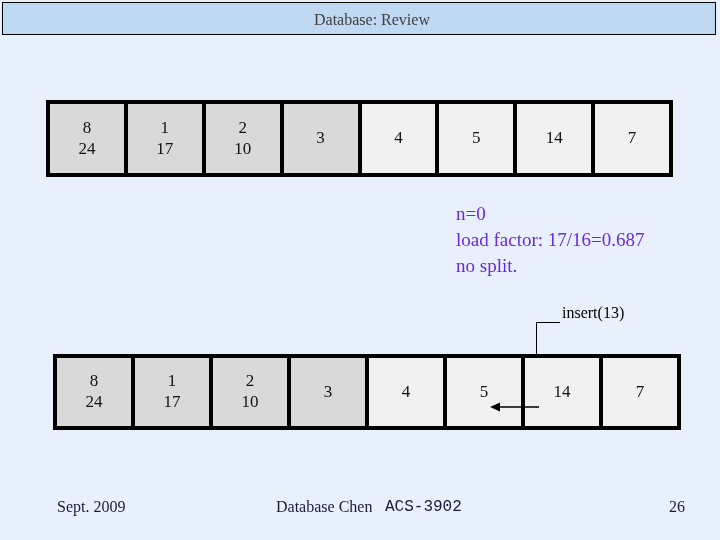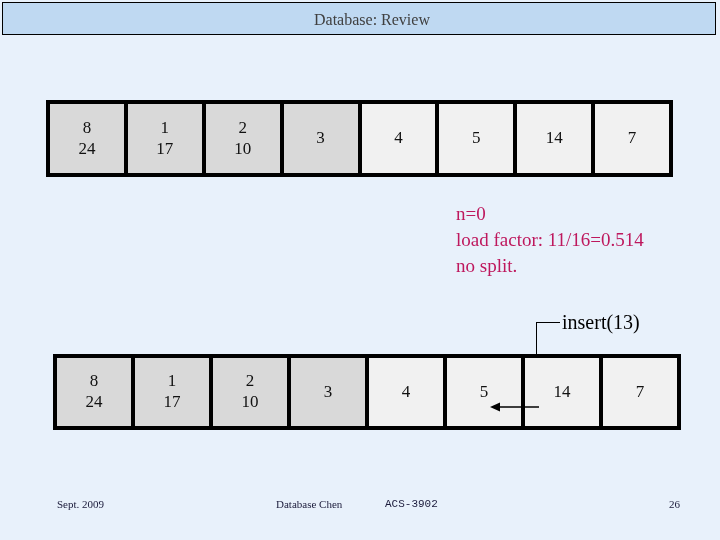--- a/index.html
+++ b/index.html
@@ -91,33 +91,33 @@
     width: 628px;
     height: 76px;
   }
 
   
   .note-block {
     position: absolute;
     left: 456px;
     top: 201px;
     font-size: 19px;
-    color: #be185d;
+    color: #6d28d9;
     font-family: "Liberation Serif", serif;
     line-height: 1.38;
     white-space: nowrap;
   }
   .note-line { display: block; }
 
   
   .callout-label {
     position: absolute;
     left: 562px;
-    top: 311px;
-    font-size: 20px;
+    top: 304px;
+    font-size: 16px;
     color: #000000;
     font-family: "Liberation Serif", serif;
     white-space: nowrap;
   }
   .callout-hline {
     position: absolute;
     left: 536px;
     top: 322px;
     width: 24px;
     height: 1px;
@@ -138,21 +138,21 @@
     left: 488px;
     top: 398px;
     width: 52px;
     height: 18px;
     pointer-events: none;
   }
 
   
   .footer-item {
     position: absolute;
-    font-size: 11px;
+    font-size: 16px;
     color: #1a1a3a;
     font-family: "Liberation Serif", serif;
     white-space: nowrap;
     text-align: center;
   }
   #footer-date   { left: 57px;  top: 498px; }
   #footer-author { left: 276px; top: 498px; }
   #footer-course { left: 385px; top: 498px; font-family: Liberation Mono, monospace; }
   #footer-page   { left: 645px; top: 498px; margin-left: 24px; }
 </style>
@@ -190,21 +190,21 @@
       <div class="bucket-cell light" style="flex: 1 1 0px; background: rgb(241, 241, 241);">
         <span class="cell-line">14</span>
       </div>
       <div class="bucket-cell light" style="flex: 1 1 0px; background: rgb(241, 241, 241);">
         <span class="cell-line">7</span>
       </div>
     </div>
 
   <div class="note-block">
     <span class="note-line">n=0</span>
-    <span class="note-line">load factor: 11/16=0.514</span>
+    <span class="note-line">load factor: 17/16=0.687</span>
     <span class="note-line">no split.</span>
   </div>
 
   <div class="callout-label">insert(13)</div>
   <div class="callout-hline"></div>
   <div class="callout-vline"></div>
 
   <div class="bucket-row" id="row2">
       <div class="bucket-cell gray" style="flex: 1 1 0px; background: rgb(217, 217, 217);">
         <span class="cell-line">8</span>

